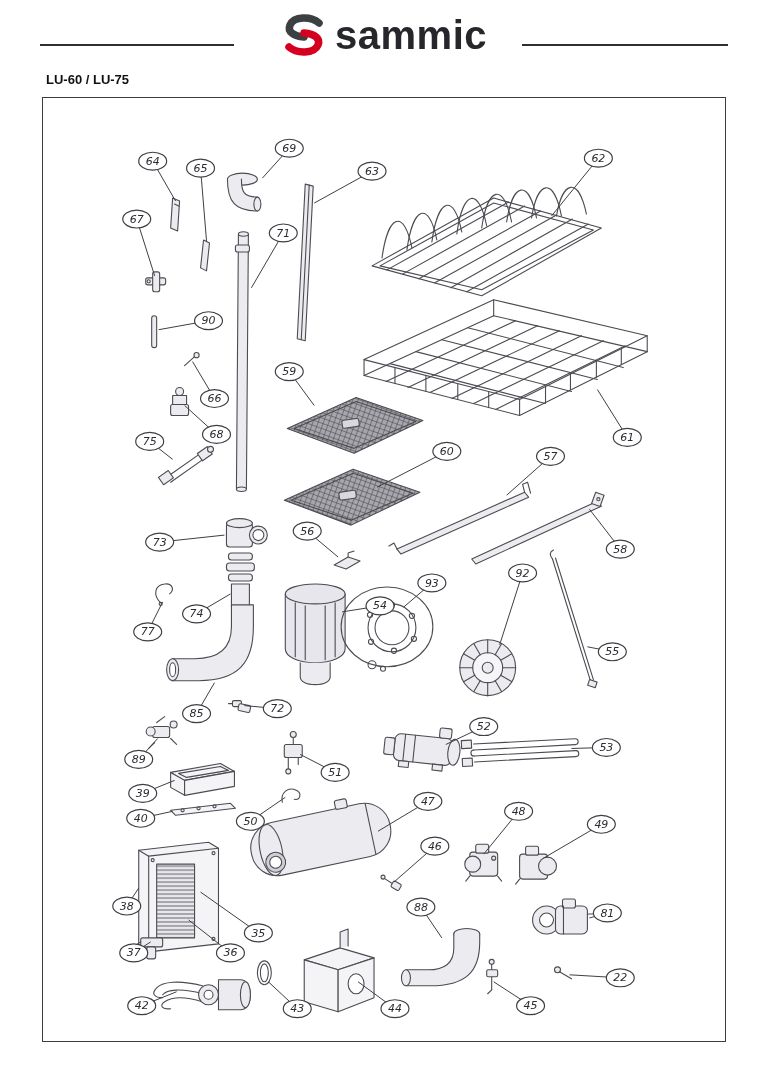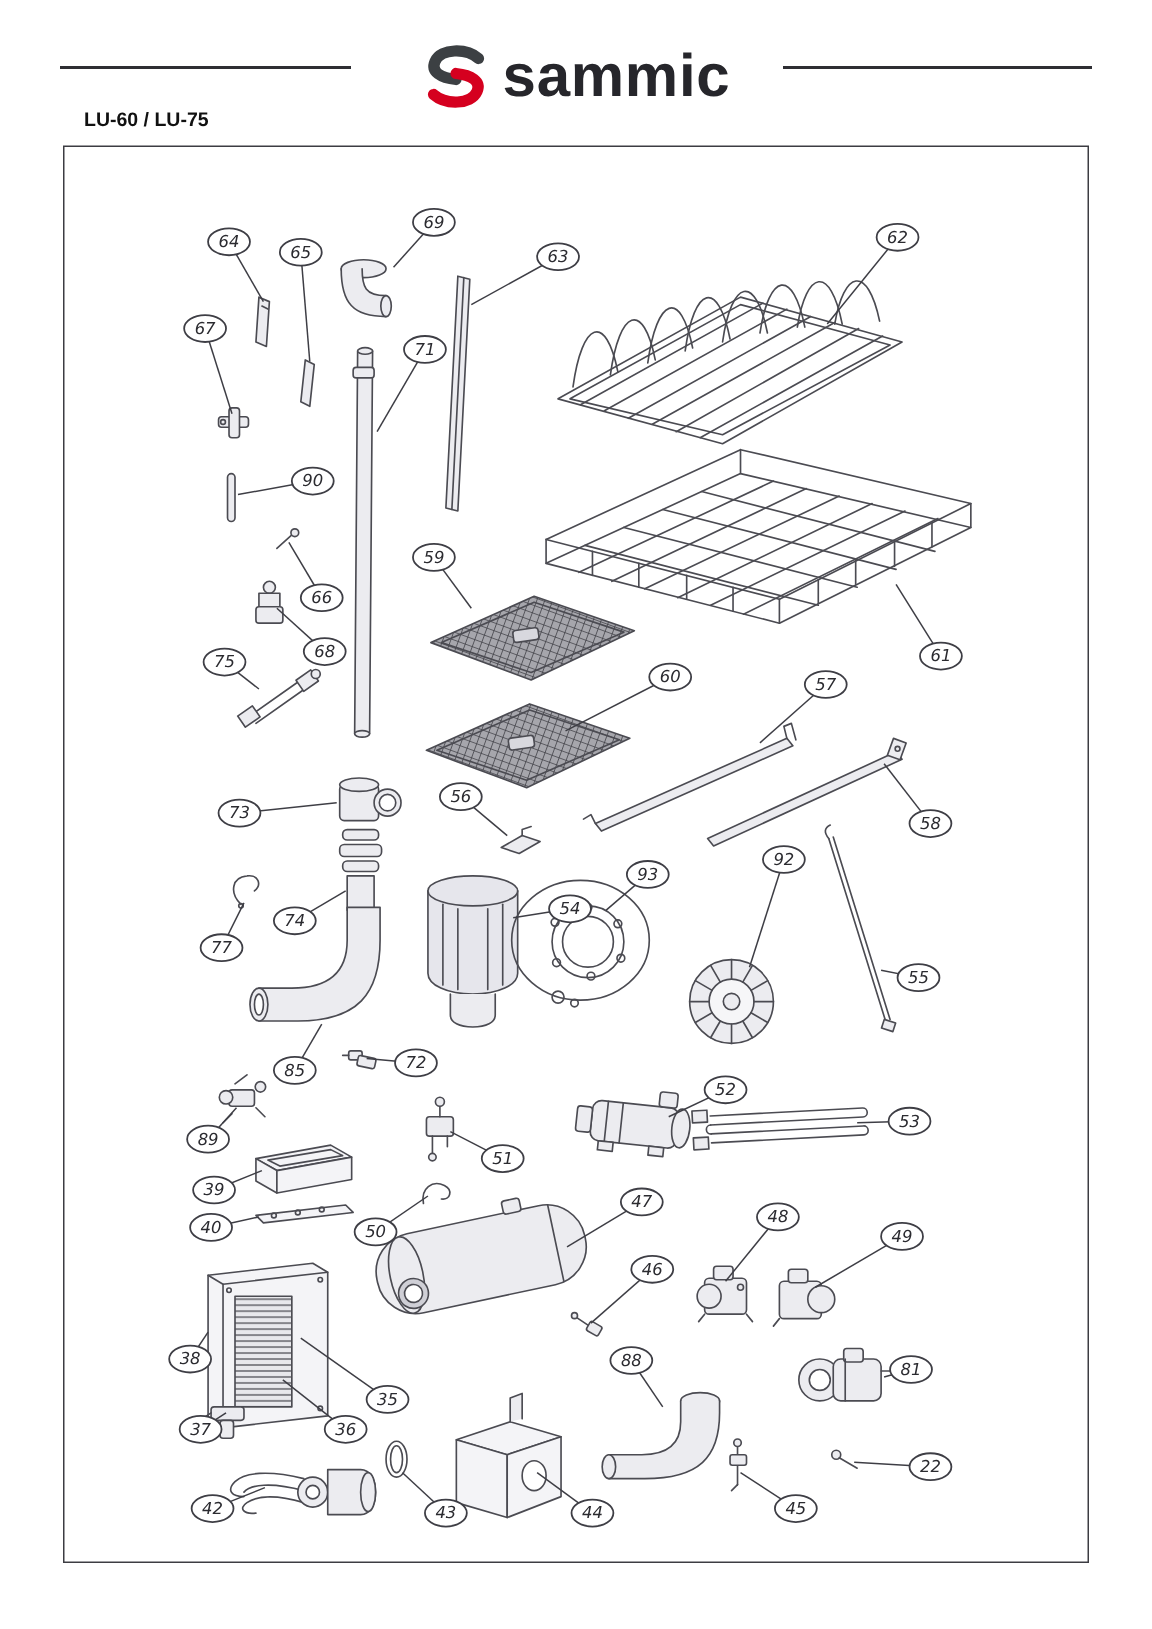--- a/index.html
+++ b/index.html
@@ -1,22 +1,22 @@
 <!DOCTYPE html>
 <html><head>
 <meta charset="utf-8">
 <style>
   html,body{margin:0;padding:0;background:#fff;}
   .page{position:relative;width:768px;height:1086px;background:#ffffff;font-family:"Liberation Sans",sans-serif;overflow:hidden;}
   .hrule{position:absolute;top:44px;height:2px;background:#2e2e33;}
   .hrule.left{left:40px;width:194px;}
   .hrule.right{left:522px;width:206px;}
-  .logo-wrap{position:absolute;top:28px;left:50%;transform:translateX(-50%);display:flex;align-items:center;gap:8px;}
+  .logo-wrap{position:absolute;top:12px;left:50%;transform:translateX(-50%);display:flex;align-items:center;gap:8px;}
   .brand{font-size:40px;font-weight:bold;color:#26262b;letter-spacing:.5px;line-height:1;}
-  .model-title{position:absolute;left:56px;top:72px;font-size:13px;font-weight:bold;color:#111;}
+  .model-title{position:absolute;left:46px;top:72px;font-size:13px;font-weight:bold;color:#111;}
   .frame{position:absolute;left:42px;top:97px;width:684px;height:945px;border:1.5px solid #3c3c42;box-sizing:border-box;background:#fff;}
   .frame svg{position:absolute;left:0;top:0;width:100%;height:100%;}
   #art{stroke:#4b4b52;stroke-width:1.1;fill:none;stroke-linejoin:round;stroke-linecap:round;}
   #leader-layer line{stroke:#3e3e45;stroke-width:1;}
   #callout-layer ellipse{fill:#ffffff;stroke:#3e3e45;stroke-width:1.2;}
   #callout-layer text{font-family:"DejaVu Sans",sans-serif;font-style:italic;font-size:11px;fill:#2b2b30;text-anchor:middle;}
 </style>
 </head>
 <body>
 

